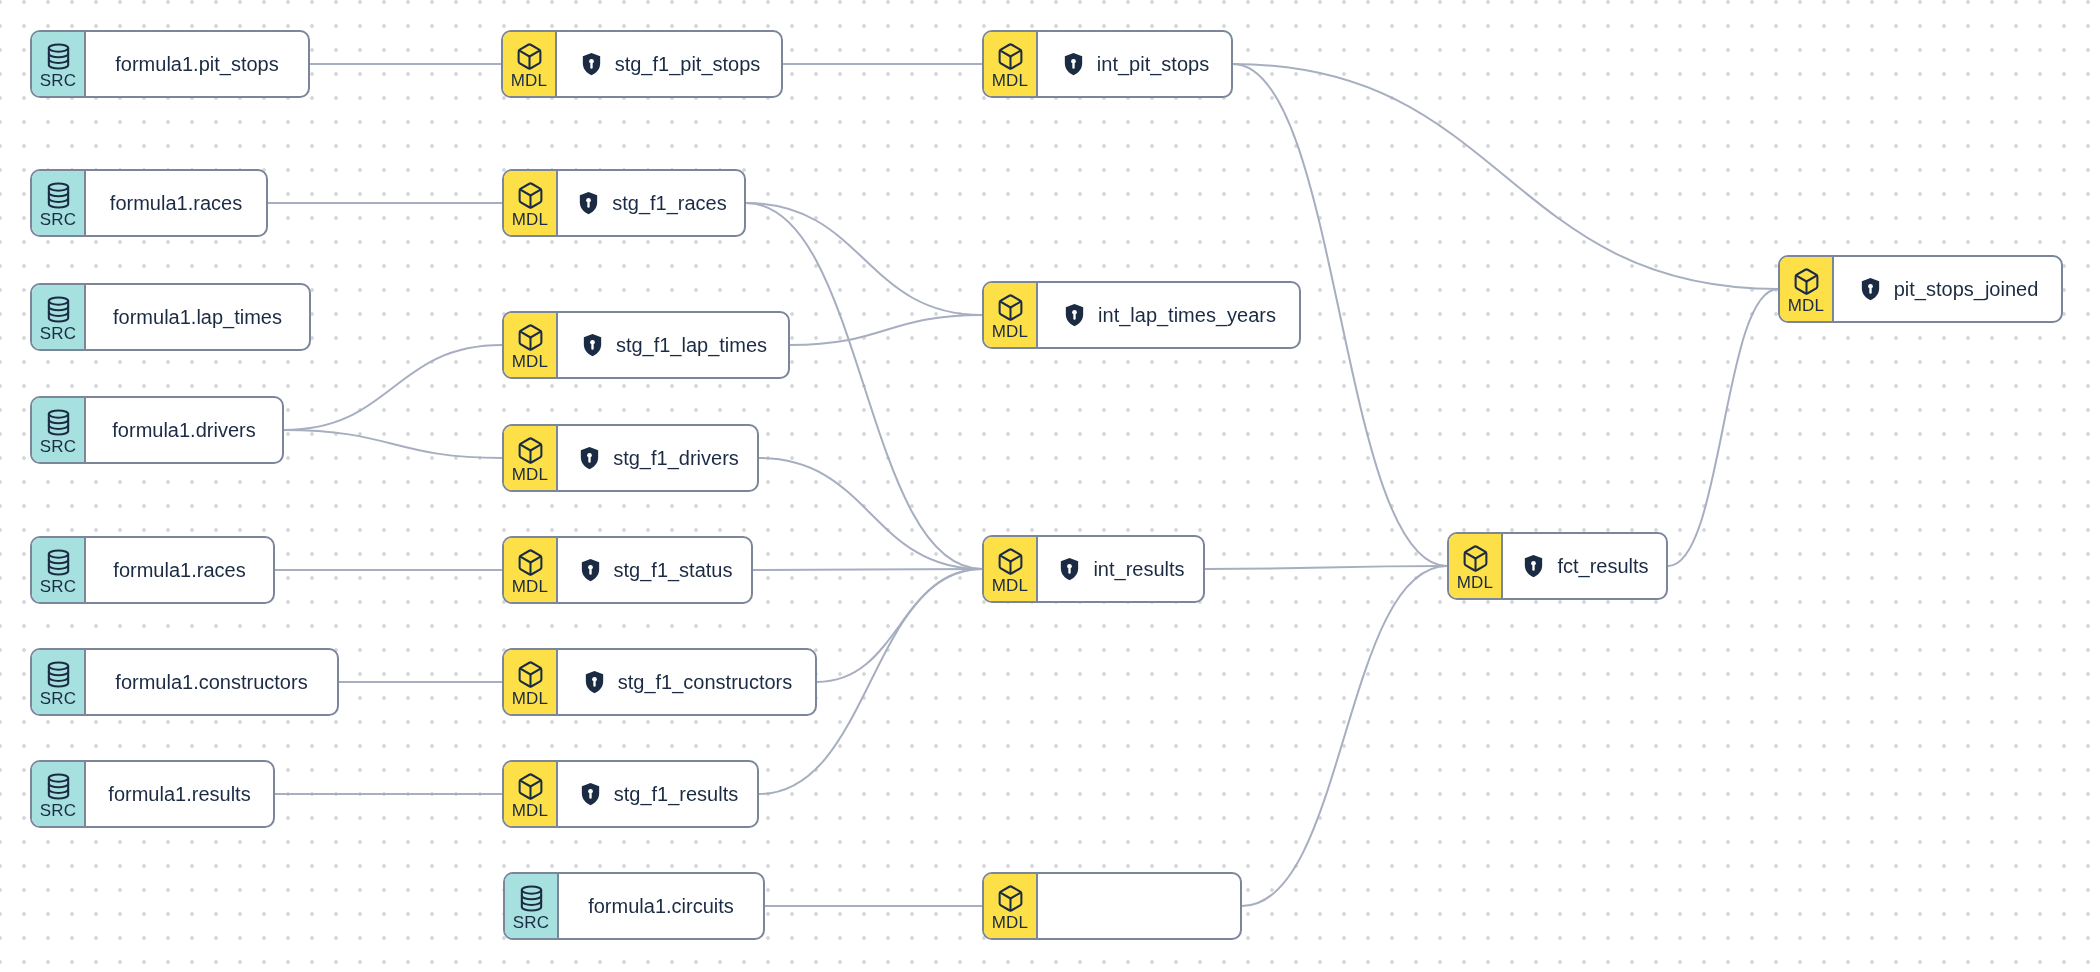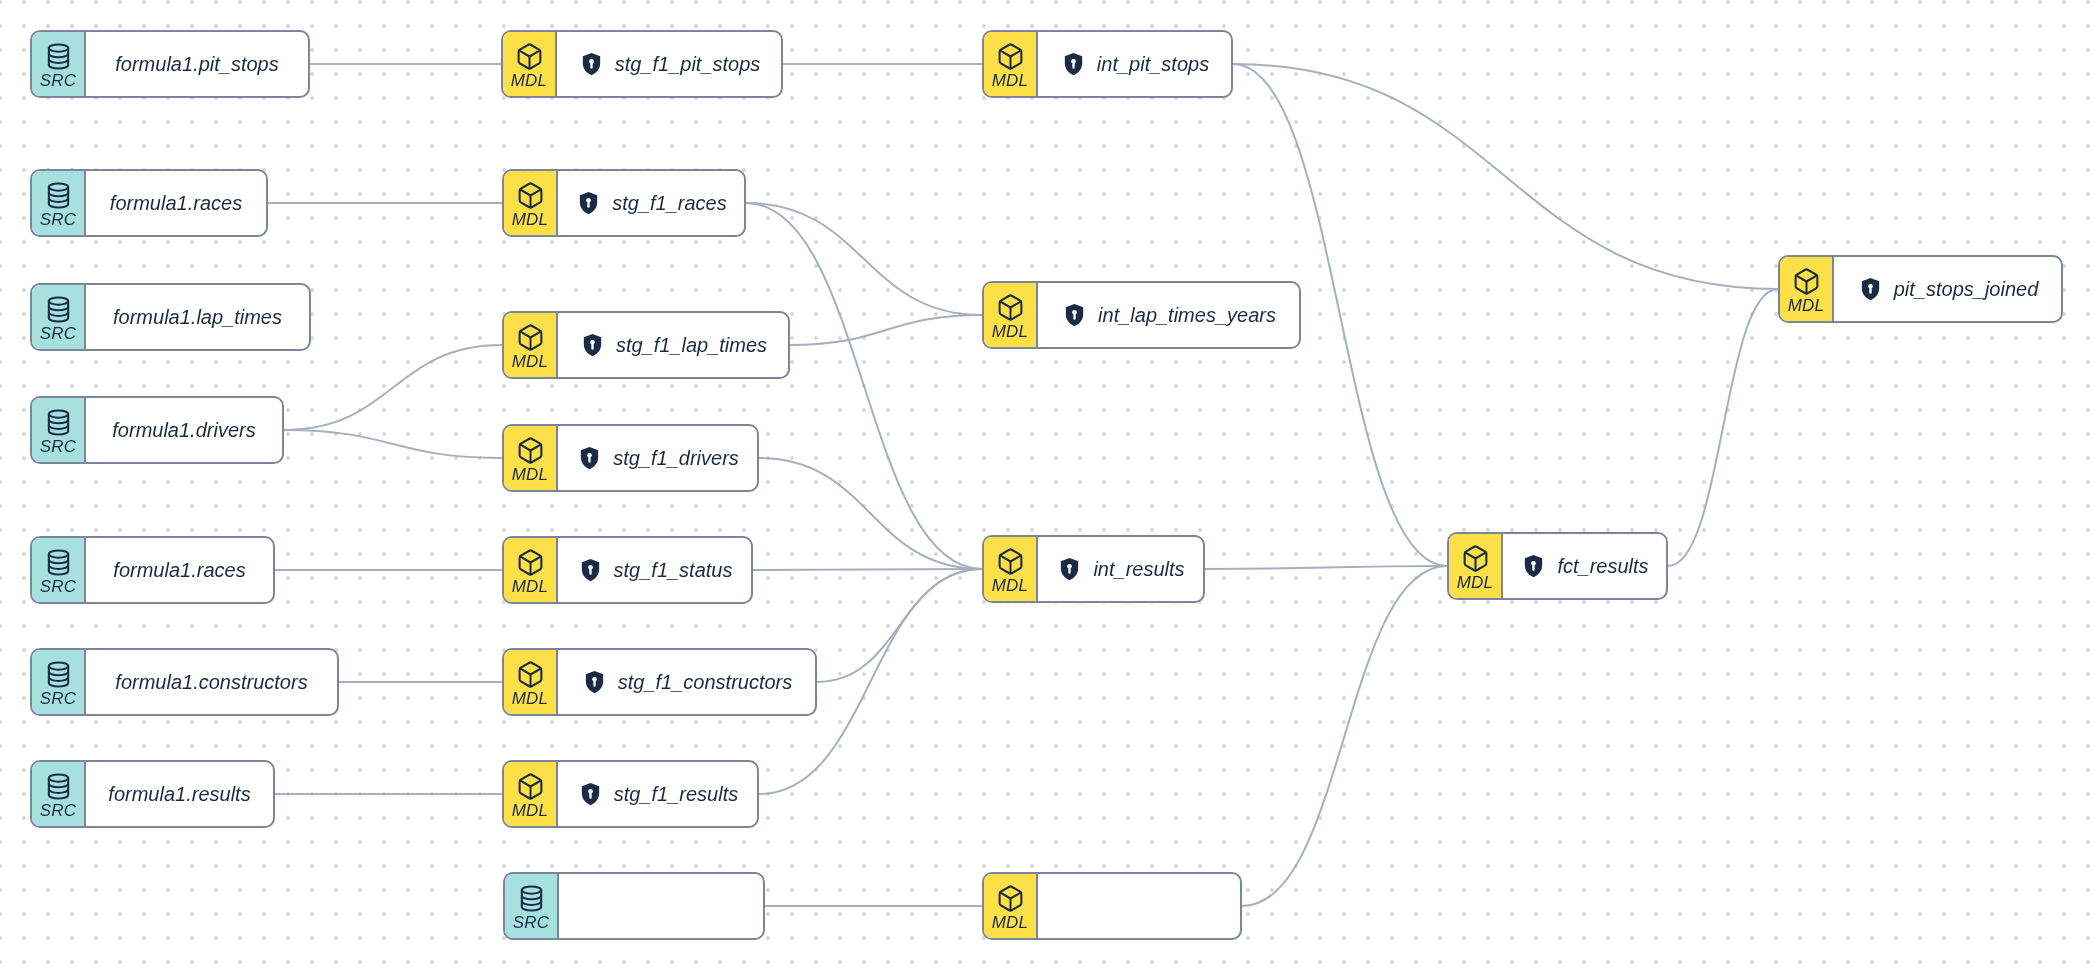--- a/index.html
+++ b/index.html
@@ -7,21 +7,20 @@
     width:2100px;height:972px;overflow:hidden;
     font-family:"Liberation Sans","DejaVu Sans",sans-serif;
     color:#1b2b44;
   }
   #canvas{
     position:relative;width:2095px;height:972px;
     background-color:#ffffff;
     background-image:radial-gradient(circle,#d7d9dd 1.7px,transparent 1.9px);
     background-size:24px 24px;
     background-position:12px 14px;
-    font-style:italic;
   }
   #edge-layer{position:absolute;left:0;top:0;width:2100px;height:972px;}
   #edge-layer path{fill:none;stroke-width:2px;}
   .node{
     position:absolute;height:68px;box-sizing:border-box;
     display:flex;align-items:stretch;
     background:#ffffff;border:2px solid #7b869a;border-radius:10px;
     cursor:pointer;
   }
   .badge{
@@ -205,20 +204,24 @@
         <svg width="29" height="29" viewBox="0 0 24 24" fill="none" stroke="currentColor" stroke-width="1.7" stroke-linecap="round" stroke-linejoin="round">
           <ellipse cx="12" cy="5" rx="8" ry="3"></ellipse>
           <path d="M4 5v4.7c0 1.7 3.58 3 8 3s8-1.3 8-3V5"></path>
           <path d="M4 9.7v4.6c0 1.7 3.58 3 8 3s8-1.3 8-3V9.7"></path>
           <path d="M4 14.3V19c0 1.7 3.58 3 8 3s8-1.3 8-3v-4.7"></path>
         </svg>
       </span>
 
       <span class="badge-label">SRC</span>
     </div>
+    <div class="node-body">
+
+      <span class="node-label">formula1.circuits</span>
+    </div>
   </div>
     <div class="node mdl" style="left: 501px; top: 30px; width: 282px;">
     <div class="badge">
 
       <span class="icon icon-cube">
         <svg width="29" height="29" viewBox="0 0 24 24" fill="none" stroke="currentColor" stroke-width="1.7" stroke-linecap="round" stroke-linejoin="round">
           <path d="M21 8a2 2 0 0 0-1-1.73l-7-4a2 2 0 0 0-2 0l-7 4A2 2 0 0 0 3 8v8a2 2 0 0 0 1 1.73l7 4a2 2 0 0 0 2 0l7-4A2 2 0 0 0 21 16Z"></path>
           <path d="m3.3 7 8.7 5 8.7-5"></path>
           <path d="M12 22V12"></path>
         </svg>

